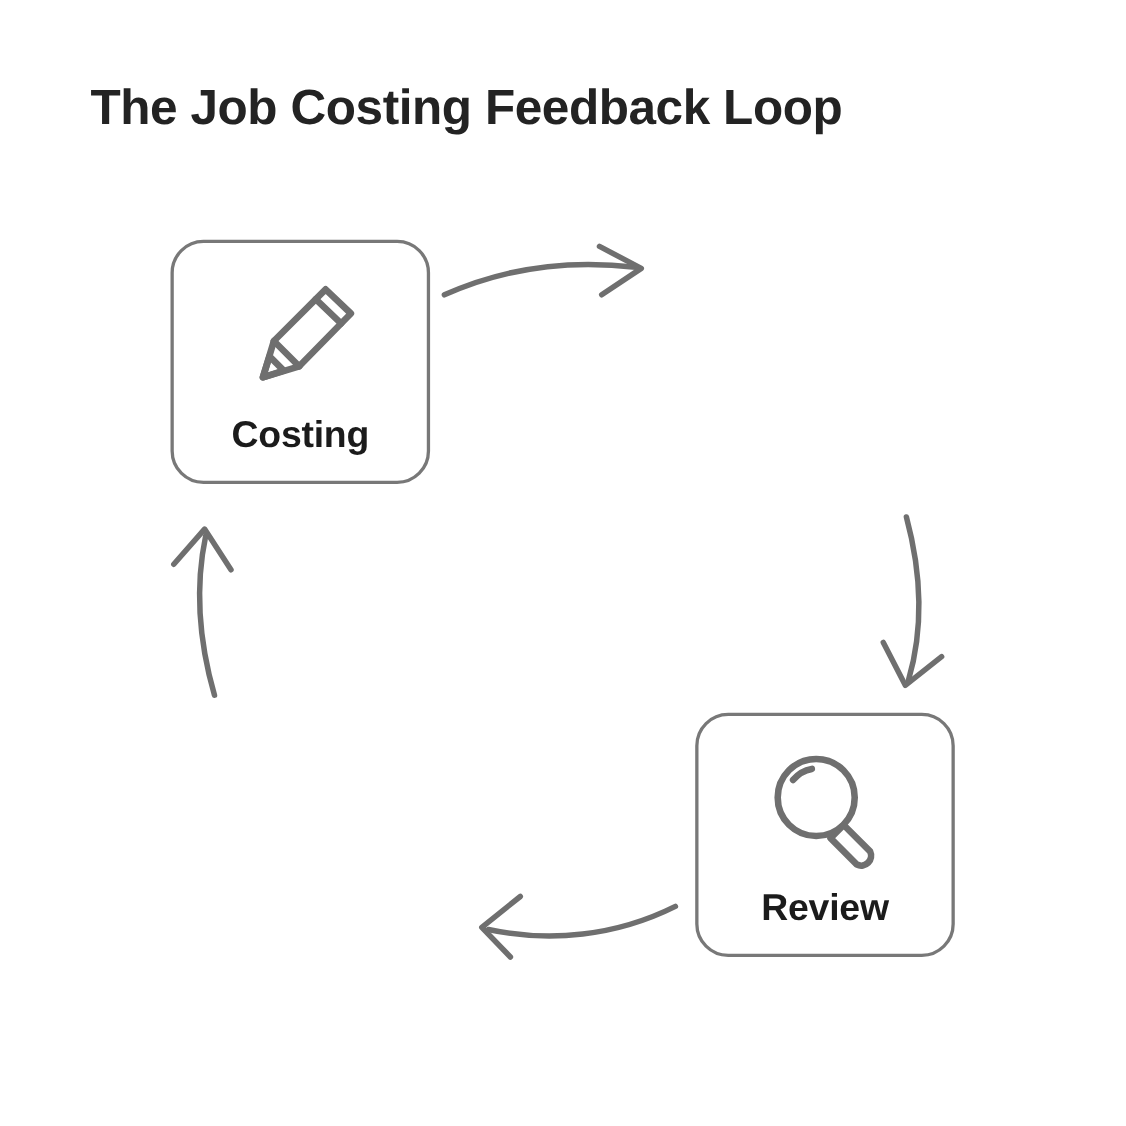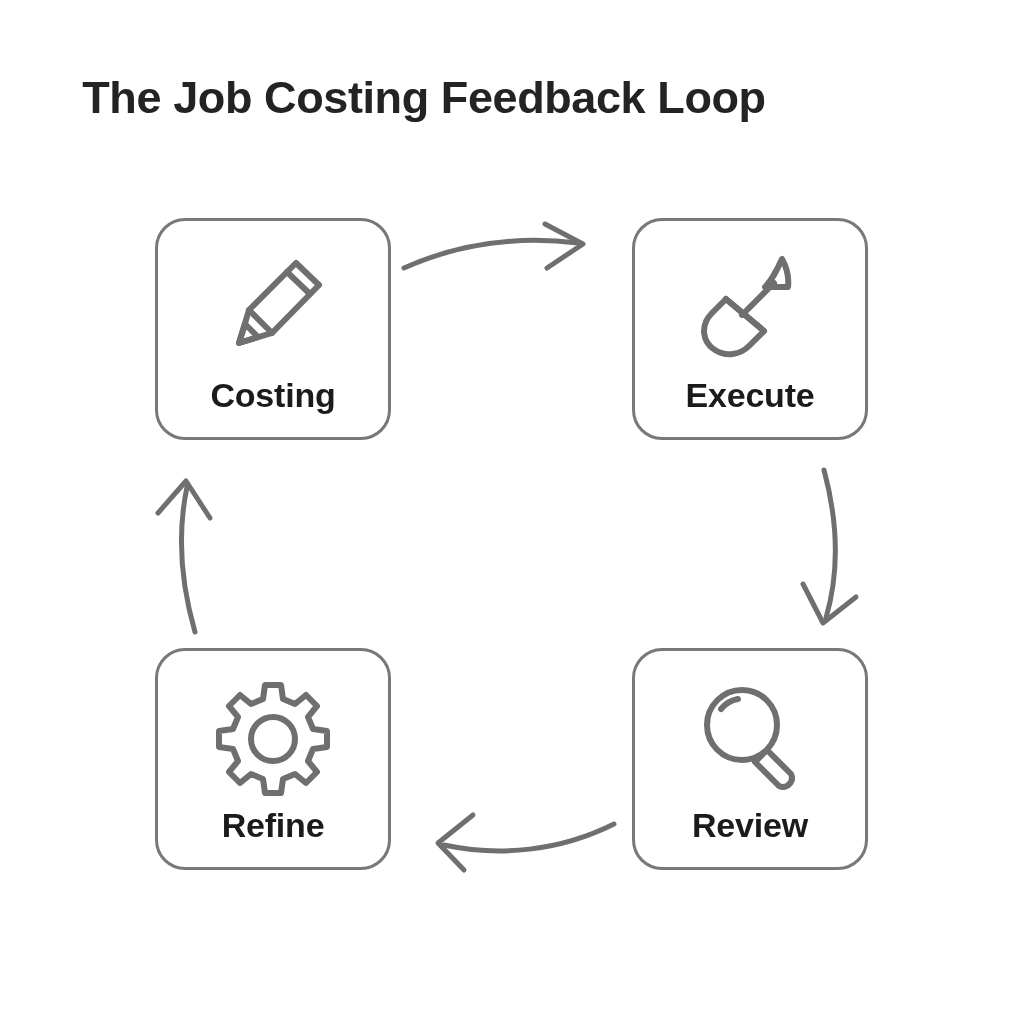--- a/index.html
+++ b/index.html
@@ -118,40 +118,24 @@
   <div class="node" id="node-estimate">
     <svg class="node-icon" viewBox="0 0 120 120">
       <path class="icon-stroke" d="M 26 96 L 36 63 L 83 16 L 106 38 L 59 86 Z"></path>
       <path class="icon-stroke" d="M 36 63 L 59 86"></path>
       <path class="icon-stroke" d="M 26 96 L 45 90 L 32 77 Z"></path>
       <path class="icon-stroke" d="M 74 25 L 97 47"></path>
     </svg>
     <div class="node-label">Costing</div>
   </div>
 
-  <div class="node" id="node-execute">
-    <svg class="node-icon" viewBox="0 0 120 120">
-      <path class="icon-stroke" d="M 92 12 C 86 25 82 33 75 40 L 98 40 C 99 31 97 21 92 12 Z"></path>
-      <path class="icon-stroke" d="M 84 36 L 52 68"></path>
-      <path class="icon-stroke" d="M 36 52 L 22 66 C 10 78 12 95 25 103 C 36 110 50 108 59 99 L 74 84 Z"></path>
-      <path class="icon-stroke" d="M 36 52 L 74 84"></path>
-    </svg>
-    <div class="node-label">Execute</div>
-  </div>
 
   <div class="node" id="node-review">
     <svg class="node-icon" viewBox="0 0 120 120">
       <circle class="icon-stroke" cx="52" cy="48" r="35"></circle>
       <path class="icon-stroke" d="M 31 32 C 36 26 42 23 48 22"></path>
       <path class="icon-stroke" d="M 77 73 L 101 97 A 9 9 0 0 1 89 109 L 65 85 Z"></path>
     </svg>
     <div class="node-label">Review</div>
   </div>
 
-  <div class="node" id="node-refine">
-    <svg class="node-icon" viewBox="0 0 120 120">
-      <path class="icon-stroke" d="M 52 8 L 68 8 L 70 22 L 82 27 L 93 18 L 104 29 L 95 40 L 100 52 L 114 54 L 114 70 L 100 72 L 95 84 L 104 95 L 93 106 L 82 97 L 70 102 L 68 116 L 52 116 L 50 102 L 38 97 L 27 106 L 16 95 L 25 84 L 20 72 L 6 70 L 6 54 L 20 52 L 25 40 L 16 29 L 27 18 L 38 27 L 50 22 Z"></path>
-      <circle class="icon-stroke" cx="60" cy="62" r="22"></circle>
-    </svg>
-    <div class="node-label">Refine</div>
-  </div>
 
 </div>
 
 </body></html>

